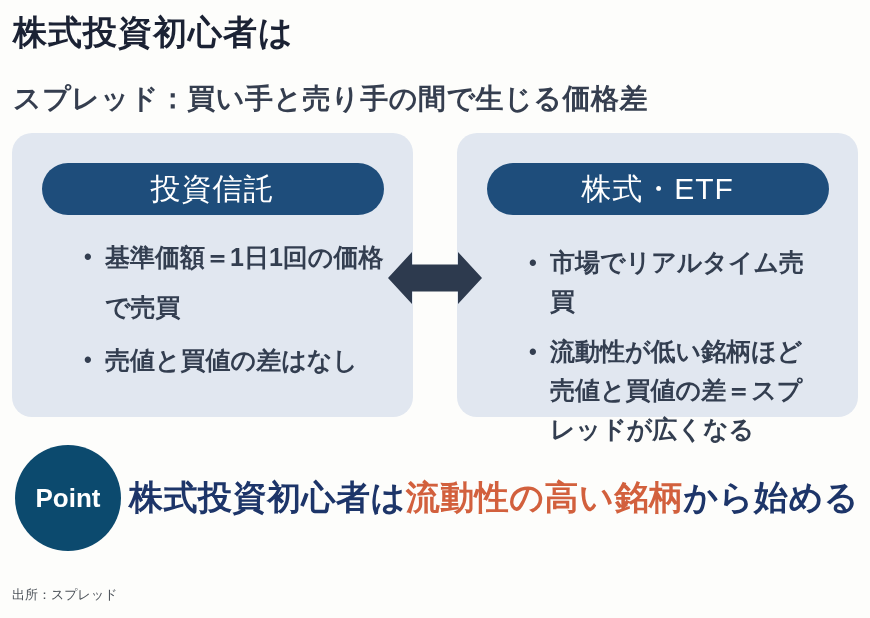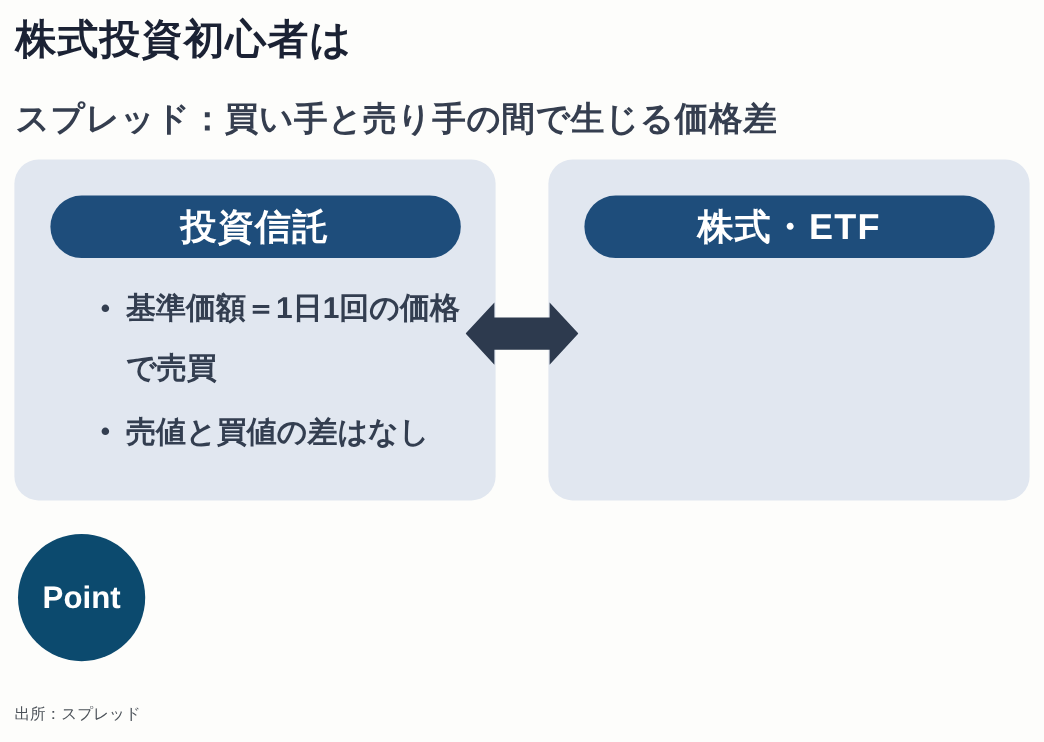--- a/index.html
+++ b/index.html
@@ -48,21 +48,21 @@
   .card-pill {
     margin: 30px auto 0;
     width: 342px; height: 52px;
     background: #1e4d7b;
     border-radius: 26px;
     display: flex;
     align-items: center;
     justify-content: center;
     color: #ffffff;
     font-size: 30px;
-    font-weight: 700;
+    font-weight: 400;
     letter-spacing: 1px;
   }
 
   ul.bullets {
     list-style: none;
     font-weight: 700;
     font-size: 25px;
     color: #333e50;
     margin-left: 24px;
   }
@@ -149,27 +149,32 @@
     <ul class="bullets">
       <li>基準価額＝1日1回の価格で売買</li>
       <li>売値と買値の差はなし</li>
     </ul>
   </div>
 
   <div class="card card-right">
     <div class="card-pill">
       <span>株式・ETF</span>
     </div>
+    <ul class="bullets">
+      <li>市場でリアルタイム売買</li>
+      <li>流動性が低い銘柄ほど売値と買値の差＝スプレッドが広くなる</li>
+    </ul>
   </div>
 
   <svg class="double-arrow" viewBox="0 0 94 54" xmlns="http://www.w3.org/2000/svg" aria-hidden="true">
     <polygon points="0,27 24,1 24,13.5 70,13.5 70,1 94,27 70,53 70,40.5 24,40.5 24,53" fill="#2d3a4e"></polygon>
   </svg>
 
 </div>
 
 <div class="point-row">
   <div class="point-badge">
     <span>Point</span>
   </div>
+  <p class="point-statement"><span>株式投資初心者は</span><span class="point-highlight">流動性の高い銘柄</span><span>から始める</span></p>
 </div>
 
 <div class="source-note">出所：スプレッド</div>
 
 </body></html>

